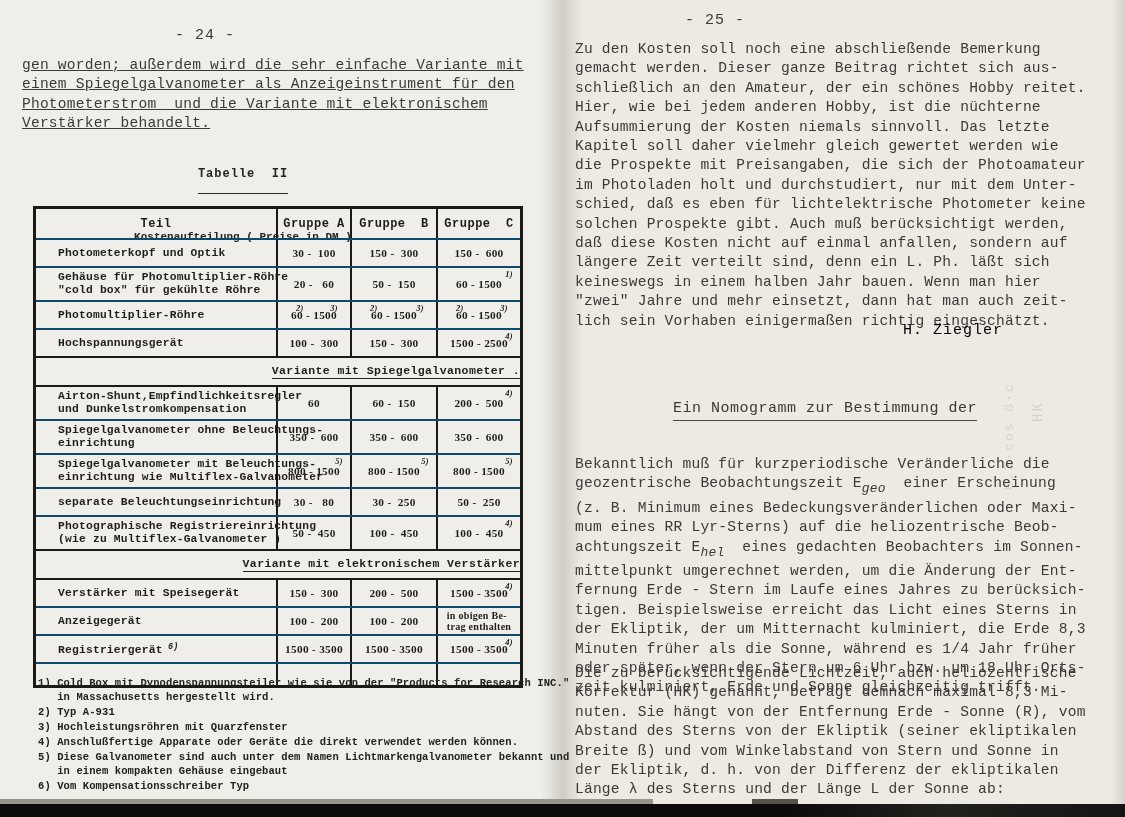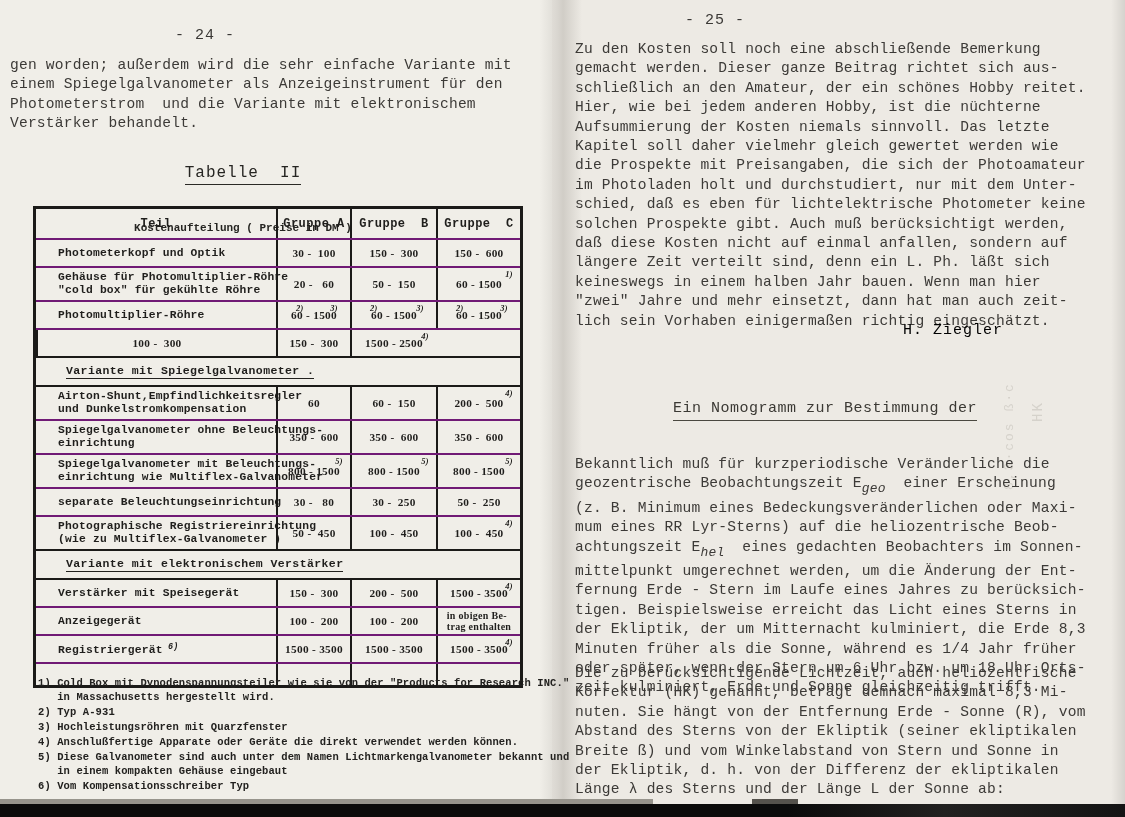--- a/index.html
+++ b/index.html
@@ -30,56 +30,56 @@
   .bottom-bar {
     position:absolute; bottom:0; left:0; width:100%; height:13px;
     background:linear-gradient(90deg,#0b0b0b 0%,#0b0b0b 70%,#222120 84%,#141414 100%);
   }
 
   .pagenum { position:absolute; font-size:15px; letter-spacing:1px; color:#3a3835; white-space:pre; }
   .pagenum-24 { left:150px; top:27px; width:110px; text-align:center; }
   .pagenum-25 { left:660px; top:12px; width:110px; text-align:center; }
 
   .para { white-space:pre; font-size:14.6px; line-height:19.4px; color:#3c3a37; letter-spacing:0.2px; }
-  .intro { position:absolute; left:10px; top:56px; }
+  .intro { position:absolute; left:22px; top:56px;text-decoration:underline; }
 
   .table-captions { position:absolute; left:33px; top:164px; width:420px; text-align:center; color:#262522; }
-  .tbl-title { display:inline-block; font-size:16px; font-weight:400; letter-spacing:1px;
-               border-bottom:1.5px solid #2a2925; padding-bottom:2px; margin-bottom:5px; white-space:pre; }
+  .tbl-title { display:inline-block; font-size:12px; font-weight:700; letter-spacing:1px;
+               border-bottom:1.5px solid #2a2925; padding-bottom:12px; margin-bottom:5px; white-space:pre; }
   .tbl-subtitle { font-size:11px; font-weight:700; white-space:pre;margin-top:32px; }
 
   
   .cost-table {
     position:absolute; left:33px; top:206px; width:490px;
     border:3px solid #1b1a18; background:rgba(255,255,255,0.0);
     color:#1f1e1c;
   }
   .trow { display:grid; grid-template-columns:240px 74px 86px 84px; min-height:28px; align-items:stretch; }
-  .trow + .trow { border-top:2px solid #701a75; }
+  .trow + .trow { border-top:2px solid #0c4a6e; }
   .trow.header { min-height:29px; }
   .trow.header .hcell {
     display:flex; align-items:center; justify-content:center;
     font-size:12px; font-weight:700; letter-spacing:0.5px; white-space:pre;
   }
   .hcell + .hcell, .t-cell { border-left:2px solid #1b1a18; }
   .t-label {
     display:flex; flex-direction:column; justify-content:center;
     padding:3px 2px 3px 22px; font-size:11.3px; font-weight:700;
     line-height:13px; white-space:pre; letter-spacing:0.2px;
   }
   .lbl-sup { font-size:8.5px; font-style:italic; vertical-align:4px; font-weight:700; }
   .t-cell {
     position:relative; display:flex; align-items:center; justify-content:center;
     font-size:11.3px; font-weight:700; letter-spacing:0.3px; white-space:pre;font-family:Liberation Serif, serif;
   }
   .t-cell .val.small { font-size:10px; line-height:11.5px; text-align:left; font-weight:700; }
   .sups { position:absolute; top:1px; left:0; right:0; display:flex; font-size:8.5px; font-style:italic; font-weight:700; }
   .sups.spread { justify-content:space-between; padding:0 12px 0 18px; }
   .sups.single { justify-content:flex-end; padding-right:7px; }
-  .section-heading-row { display:flex; align-items:center; justify-content:flex-start; min-height:29px; padding-left:30px; }
+  .section-heading-row { display:flex; align-items:center; justify-content:flex-end; min-height:29px; padding-left:40px; }
   .section-heading-row + .trow, .trow + .section-heading-row,
   .section-heading-row + .section-heading-row { border-top:2px solid #1b1a18; }
   .section-heading {
     font-size:11.5px; font-weight:700; letter-spacing:0.4px; white-space:pre;
     border-bottom:1.3px solid #22211e; padding-bottom:1px;
   }
   .trow.empty-row { min-height:23px; }
 
   .footnotes { position:absolute; left:38px; top:676px; width:525px; color:#22211f; }
   .footnote { white-space:pre; font-size:10.5px; font-weight:700; line-height:14px; margin-bottom:1px; letter-spacing:0.1px; }
@@ -138,20 +138,21 @@
       <div class="t-cell"><span class="val">50 -  150</span></div>
       <div class="t-cell"><div class="sups single"><span>1)</span></div><span class="val">60 - 1500</span></div>
     </div>
     <div class="trow">
       <div class="t-label">Photomultiplier-Röhre</div>
       <div class="t-cell"><div class="sups spread"><span>2)</span><span>3)</span></div><span class="val">60 - 1500</span></div>
       <div class="t-cell"><div class="sups spread"><span>2)</span><span>3)</span></div><span class="val">60 - 1500</span></div>
       <div class="t-cell"><div class="sups spread"><span>2)</span><span>3)</span></div><span class="val">60 - 1500</span></div>
     </div>
     <div class="trow">
+      <div class="t-label">Hochspannungsgerät</div>
       <div class="t-cell"><span class="val">100 -  300</span></div>
       <div class="t-cell"><span class="val">150 -  300</span></div>
       <div class="t-cell"><div class="sups single"><span>4)</span></div><span class="val">1500 - 2500</span></div>
     </div>
     <div class="section-heading-row">
       <span class="section-heading">Variante mit Spiegelgalvanometer .</span>
     </div>
     <div class="trow">
       <div class="t-label">Airton-Shunt,Empfindlichkeitsregler
 und Dunkelstromkompensation</div>

